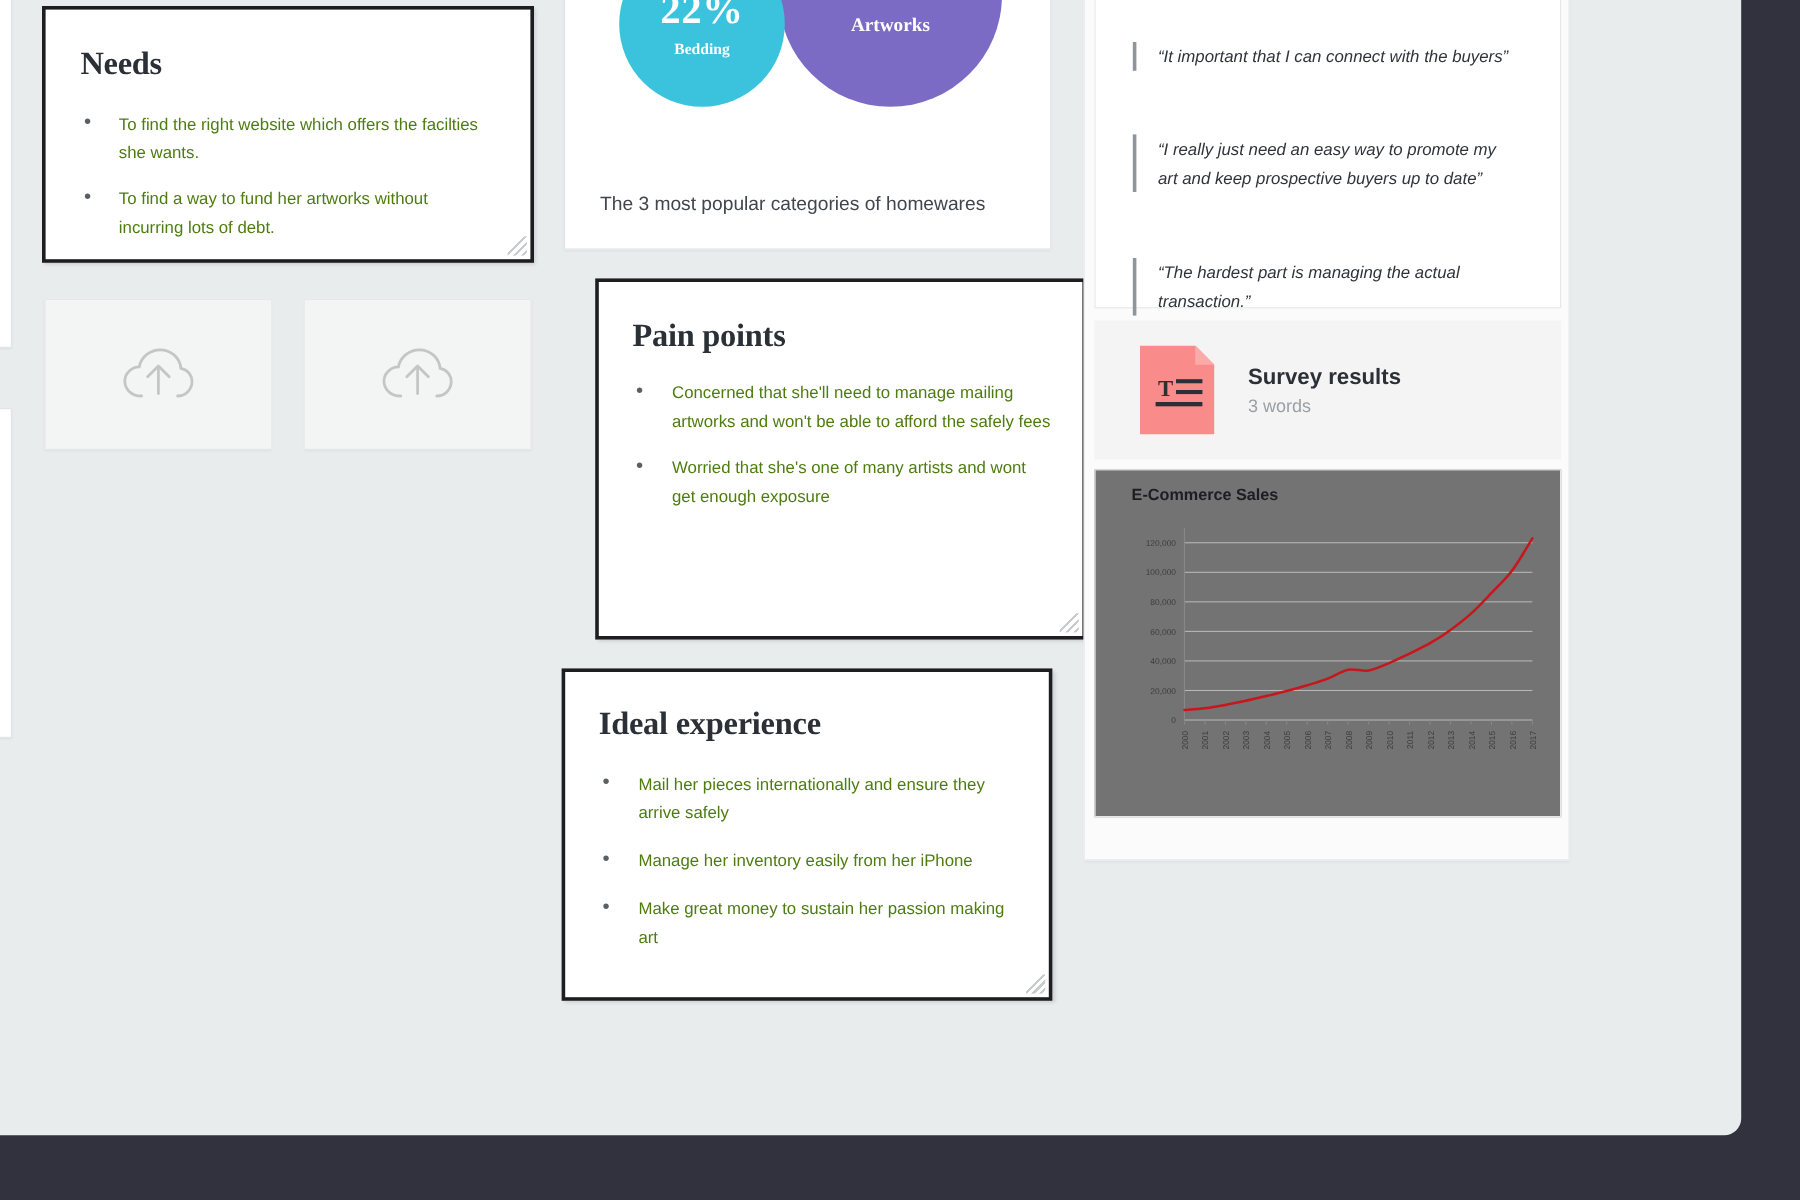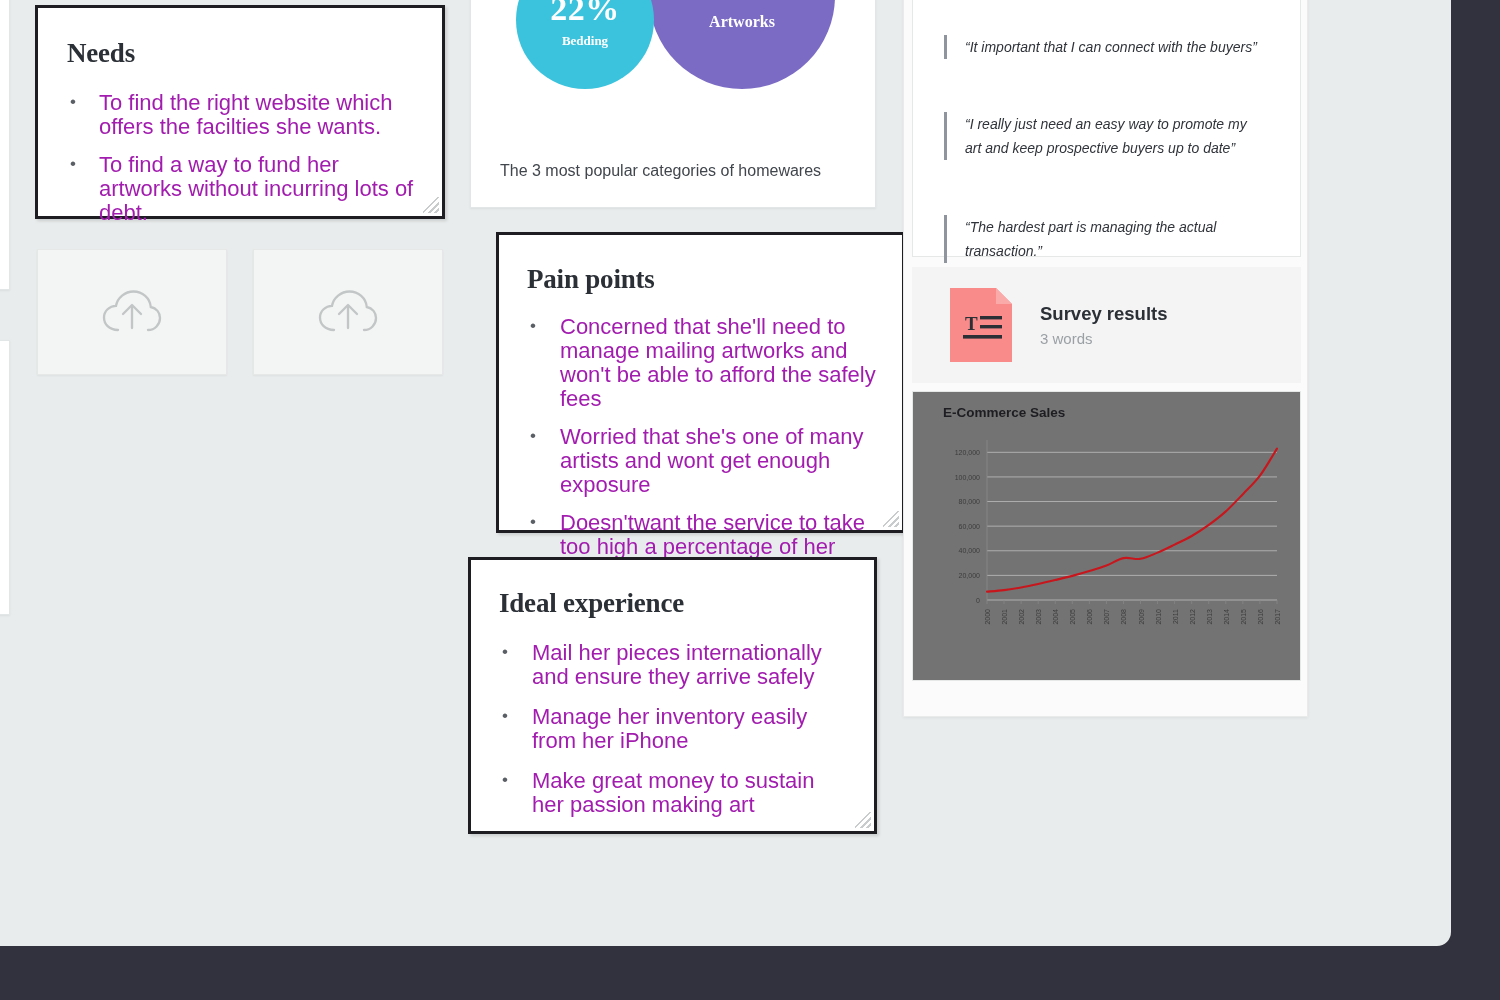--- a/index.html
+++ b/index.html
@@ -49,22 +49,22 @@
     font-weight: bold;
     font-size: 27px;
     color: #2b2f36;
     letter-spacing: -0.2px;
   }
 
   ul.bullets { list-style: none; }
   ul.bullets li {
     position: relative;
     padding-left: 33px;
-    color: #a21caf;
-    font-size: 22px;
+    color: #4d7c0f;
+    font-size: 14px;
     line-height: 24px;
     margin-bottom: 14px;
   }
   ul.bullets li::before {
     content: "•";
     position: absolute;
     left: 3px; top: -1px;
     color: #5a5f66;
     font-size: 17px;
   }
@@ -245,21 +245,20 @@
     </div>
     <div id="homewares-caption">The 3 most popular categories of homewares</div>
   </div>
 
   <div class="card framed" id="pain-card">
     <div class="inner">
       <h2 class="card-title">Pain points</h2>
       <ul class="bullets" style="margin-top:20px;">
         <li>Concerned that she'll need to manage mailing artworks and won't be able to afford the safely fees</li>
         <li>Worried that she's one of many artists and wont get enough exposure</li>
-        <li>Doesn'twant the service to take too high a percentage of her sales</li>
       </ul>
     </div>
     <div class="resize-handle"></div>
   </div>
 
   <div class="card framed" id="ideal-card">
     <div class="inner">
       <h2 class="card-title">Ideal experience</h2>
       <ul class="bullets" style="margin-top:22px;">
         <li>Mail her pieces internationally and ensure they arrive safely</li>

